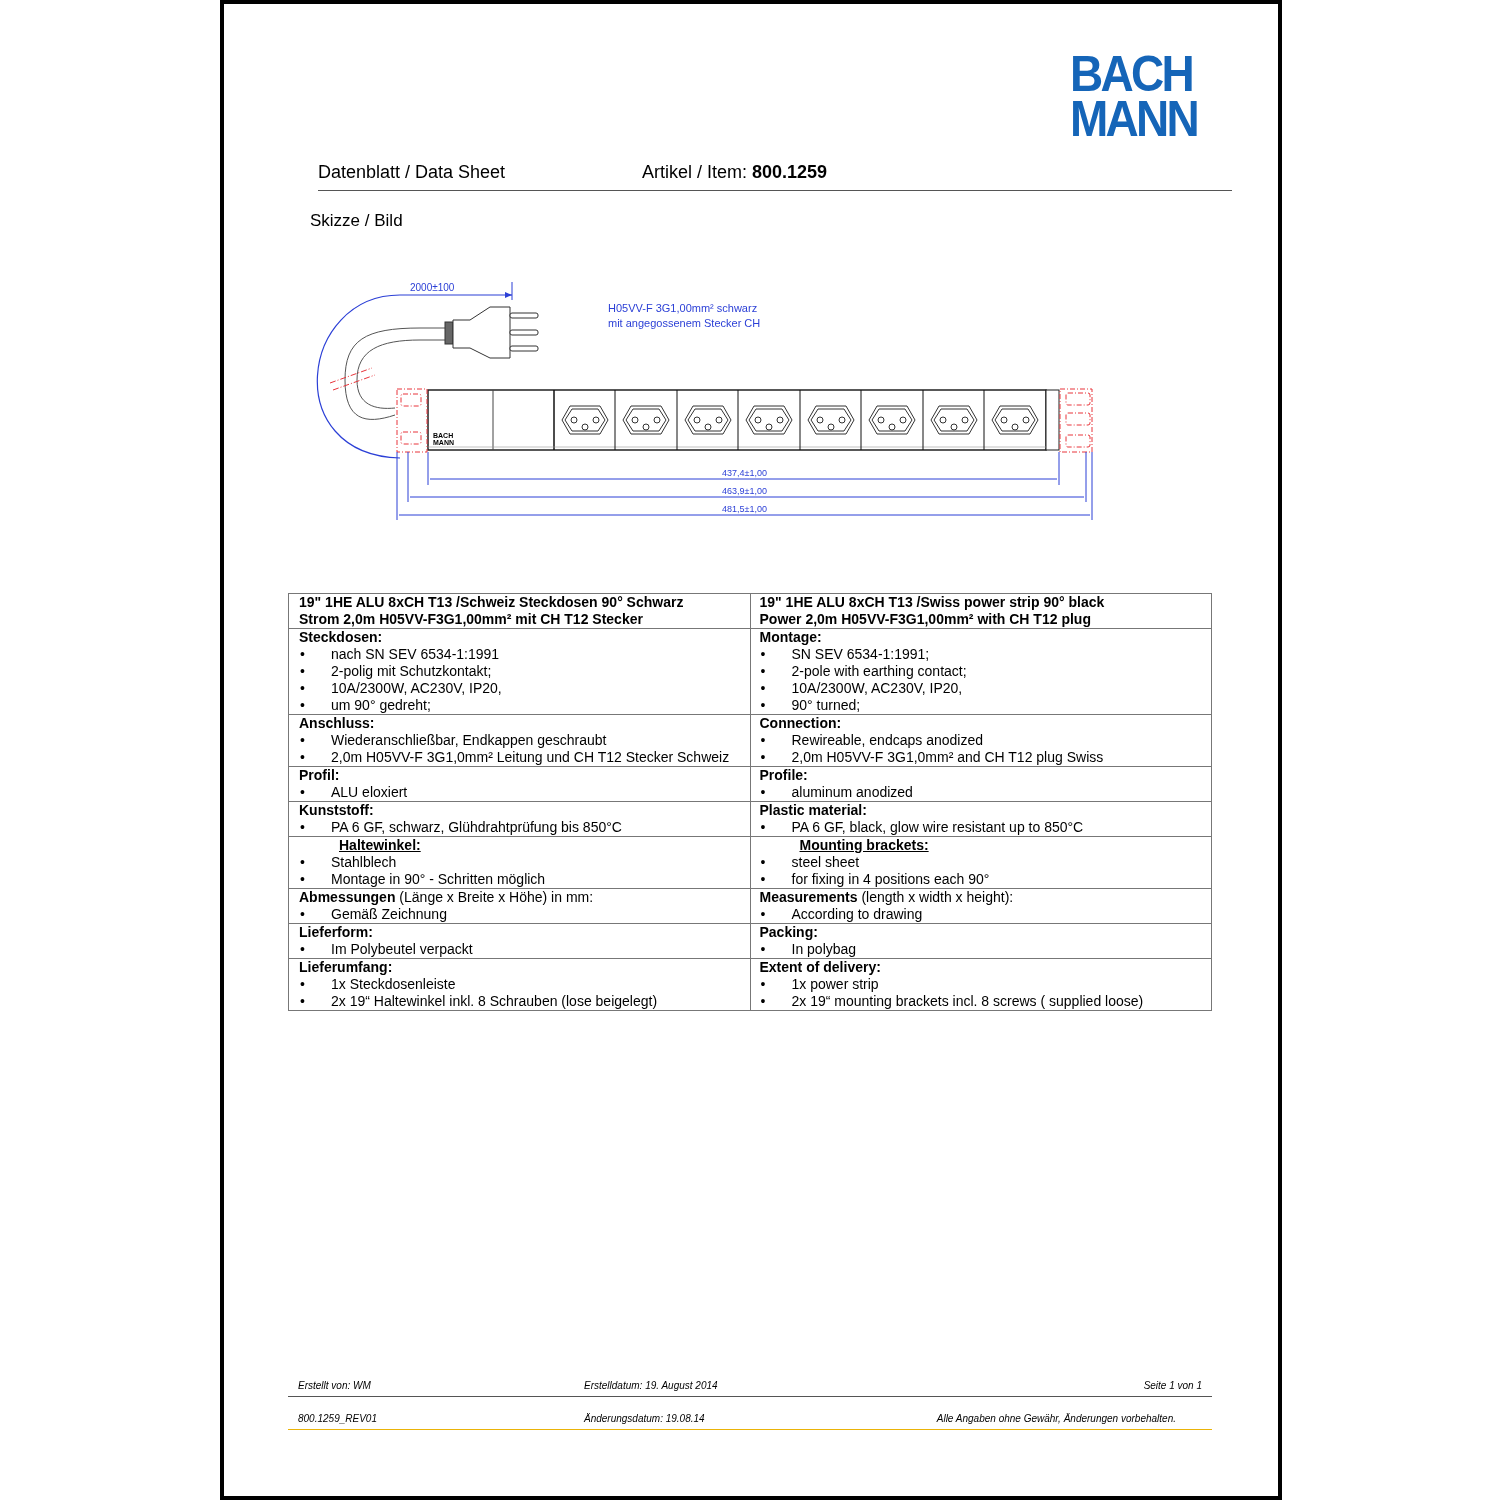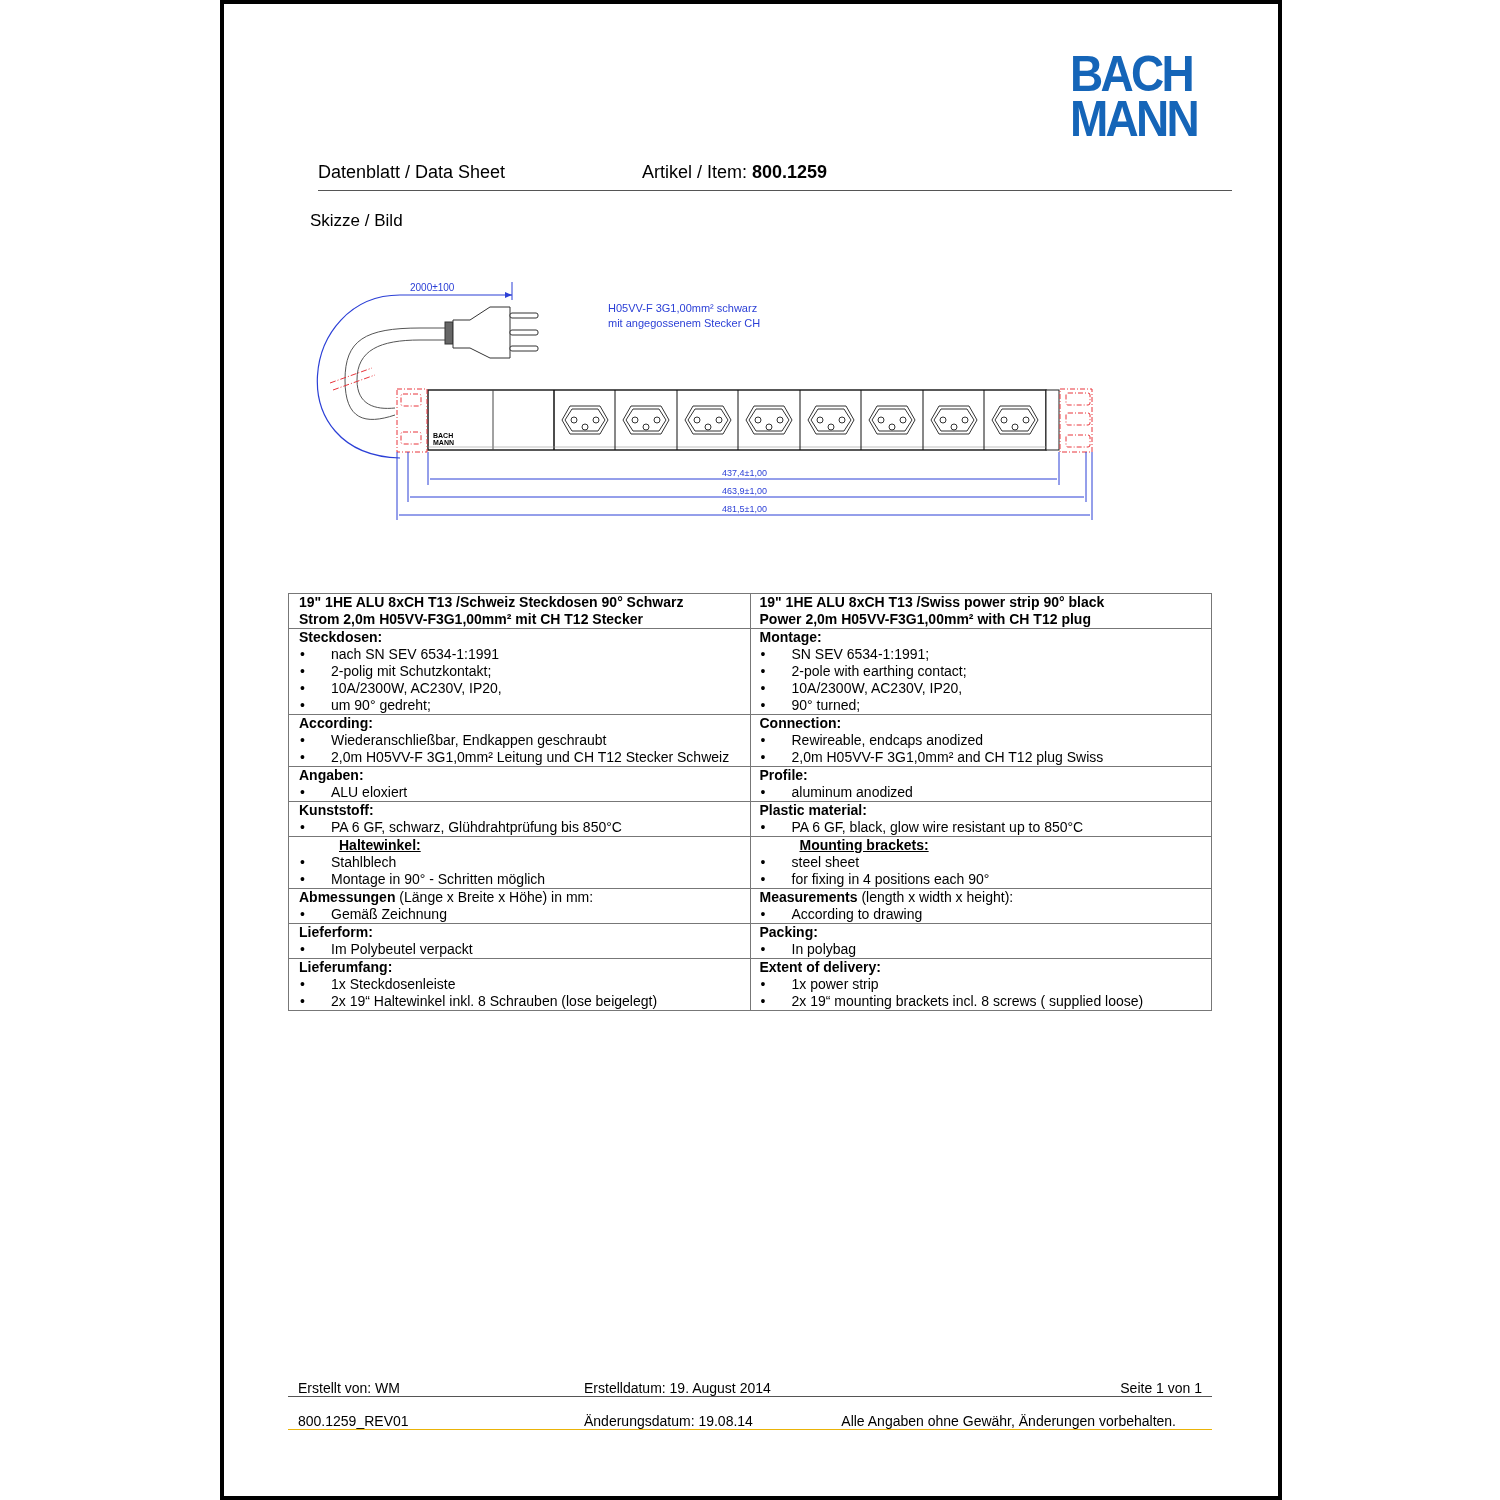--- a/index.html
+++ b/index.html
@@ -13,21 +13,21 @@
   .title-row .t2 b { font-weight:bold; }
   .subtitle { position:absolute; left:298px; top:211px; font-size:17px;margin-left:12px; }
   .drawing { position:absolute; left:300px; top:270px; width:820px; height:260px; }
   table.spec { position:absolute; left:288px; top:593px; width:924px; border-collapse:collapse; font-size:14px; line-height:17px; }
   table.spec td { border:1px solid #777; vertical-align:top; padding:0 10px; width:50%; }
   table.spec td.right { padding-left:9px; }
   .hdr { font-weight:bold; }
   .ul { text-decoration:underline; font-weight:bold;padding-left:40px; }
   .bullet { display:flex; }
   .bullet .dot { width:31px; flex:none; padding-left:1px; }
-  .footer { position:absolute; left:288px; top:1380px; width:924px; font-size:14px; }
+  .footer { position:absolute; left:288px; top:1380px; width:924px; font-size:10px;font-style:italic; }
   .footer .line1 { position:relative; height:16px; border-bottom:1px solid #555; }
   .footer .line2 { position:relative; height:16px; border-bottom:1px solid #eab308; top:16px; }
   .footer span { position:absolute; top:0; }
 </style>
 </head>
 <body>
 
 <div class="page"></div>
 
 <div class="logo">
@@ -219,21 +219,21 @@
           </div>
       <div class="bullet">
             <span class="dot">•</span>
             <span>90° turned;</span>
           </div>
     </td>
   </tr>
 
   <tr>
     <td>
-      <div class="hdr">According:</div>
+      <div class="hdr">Anschluss:</div>
       <div class="bullet">
             <span class="dot">•</span>
             <span>Wiederanschließbar, Endkappen geschraubt</span>
           </div>
       <div class="bullet">
             <span class="dot">•</span>
             <span>2,0m H05VV-F 3G1,0mm² Leitung und CH T12 Stecker Schweiz</span>
           </div>
     </td>
     <td class="right">
@@ -244,21 +244,21 @@
           </div>
       <div class="bullet">
             <span class="dot">•</span>
             <span>2,0m H05VV-F 3G1,0mm² and CH T12 plug Swiss</span>
           </div>
     </td>
   </tr>
 
   <tr>
     <td>
-      <div class="hdr">Angaben:</div>
+      <div class="hdr">Profil:</div>
       <div class="bullet">
             <span class="dot">•</span>
             <span>ALU eloxiert</span>
           </div>
     </td>
     <td class="right">
       <div class="hdr">Profile:</div>
       <div class="bullet">
             <span class="dot">•</span>
             <span>aluminum anodized</span>

